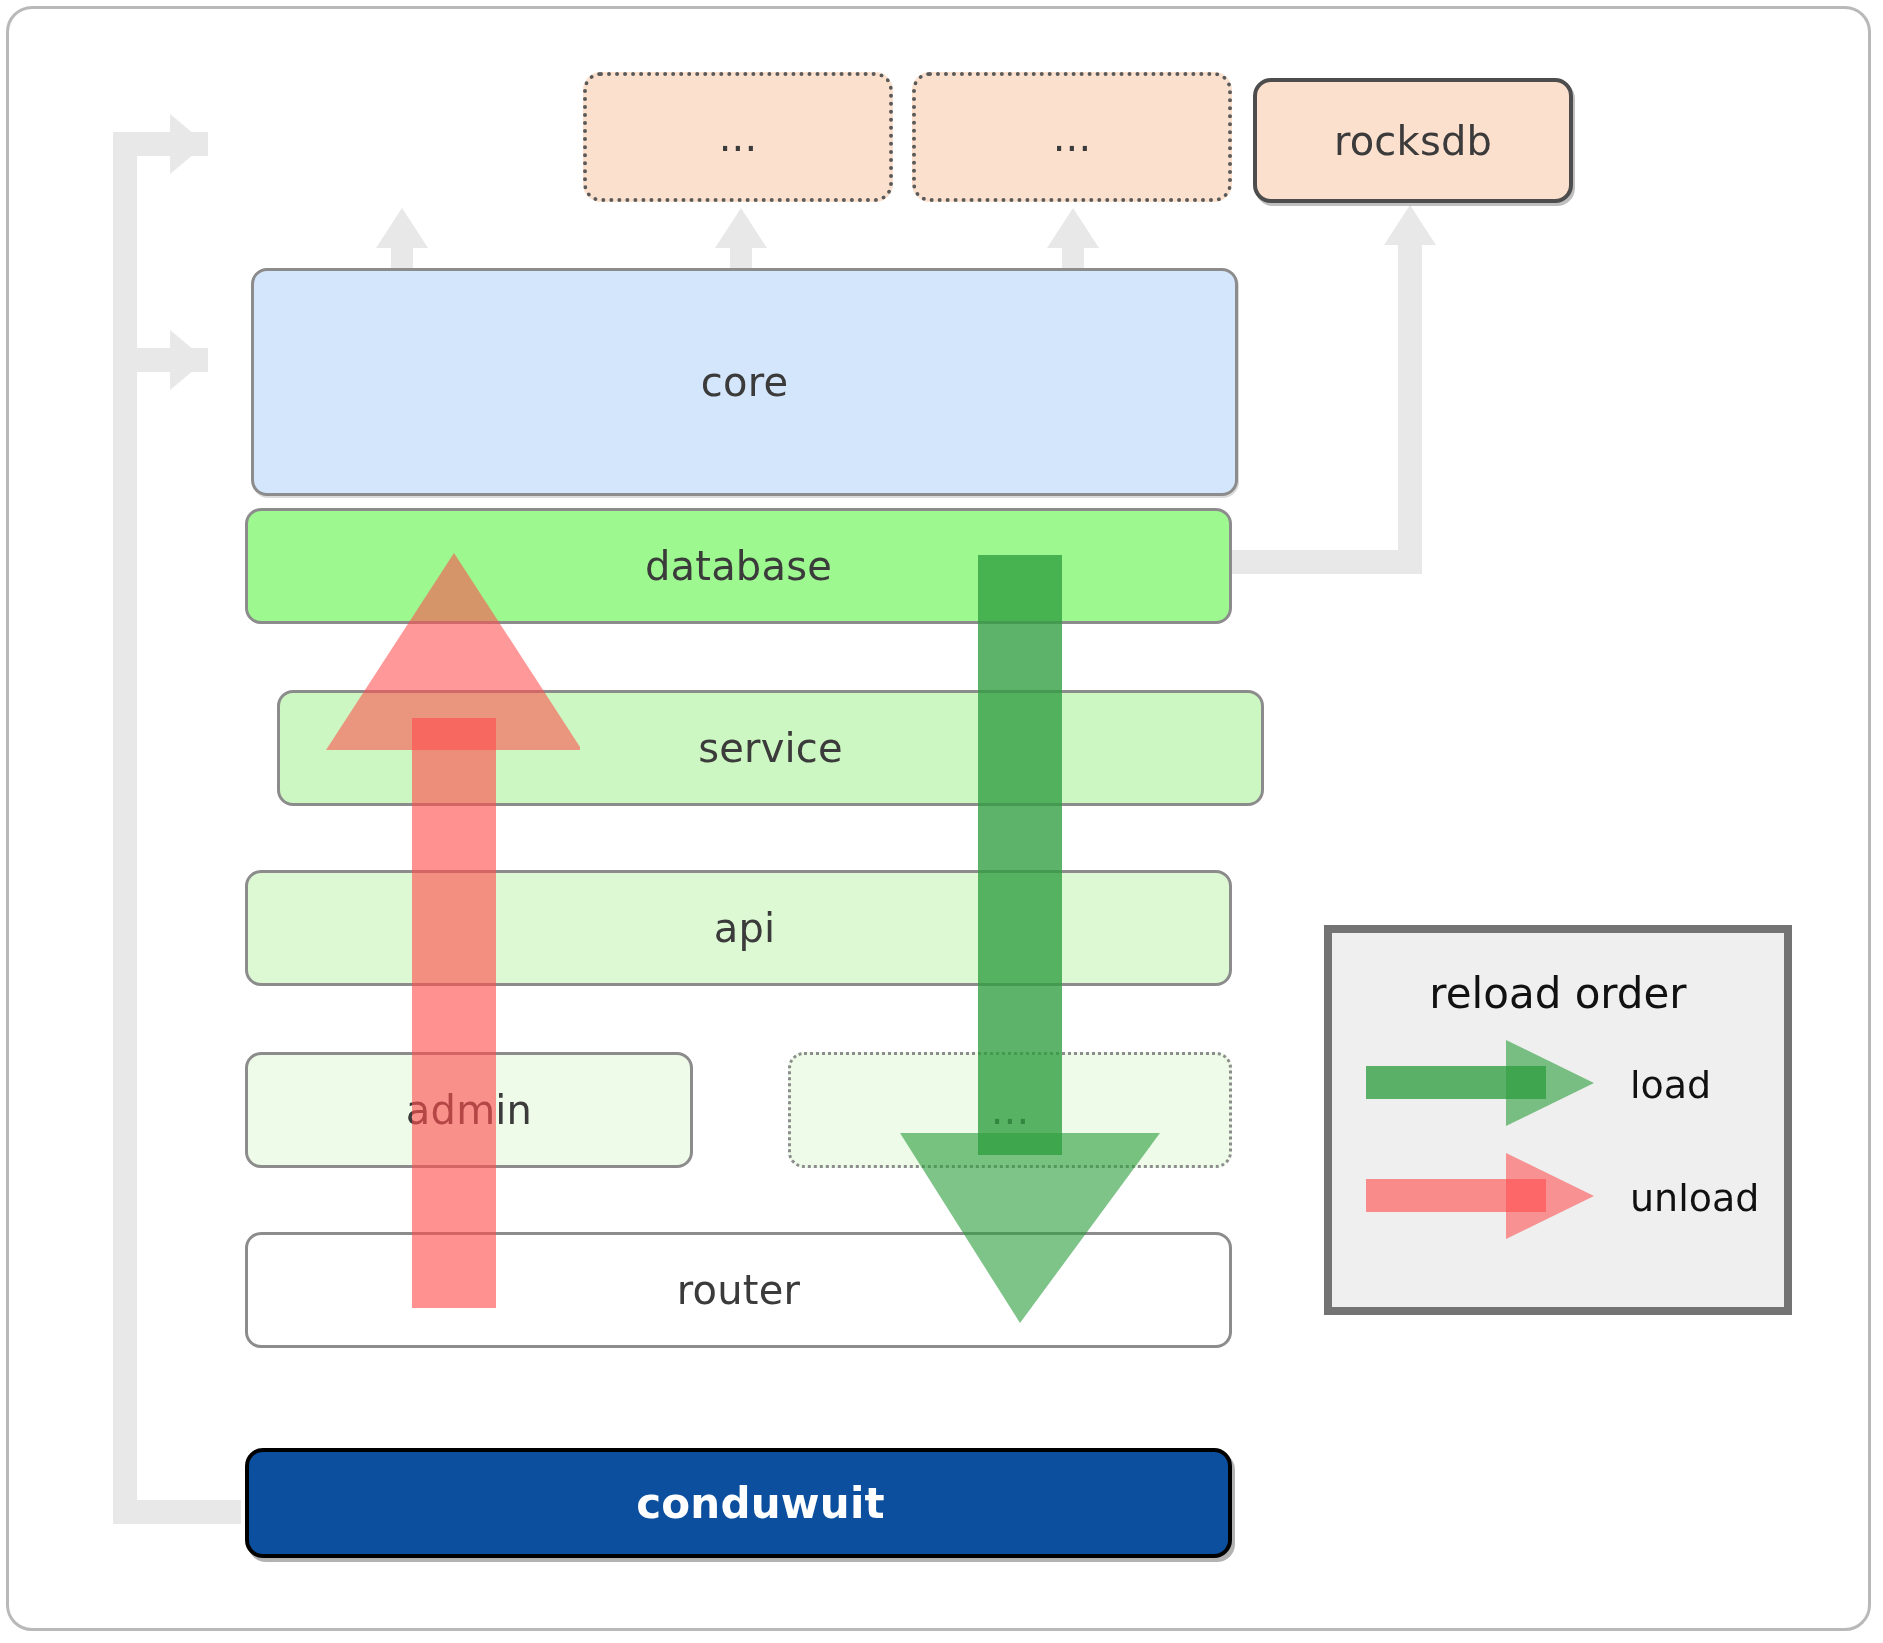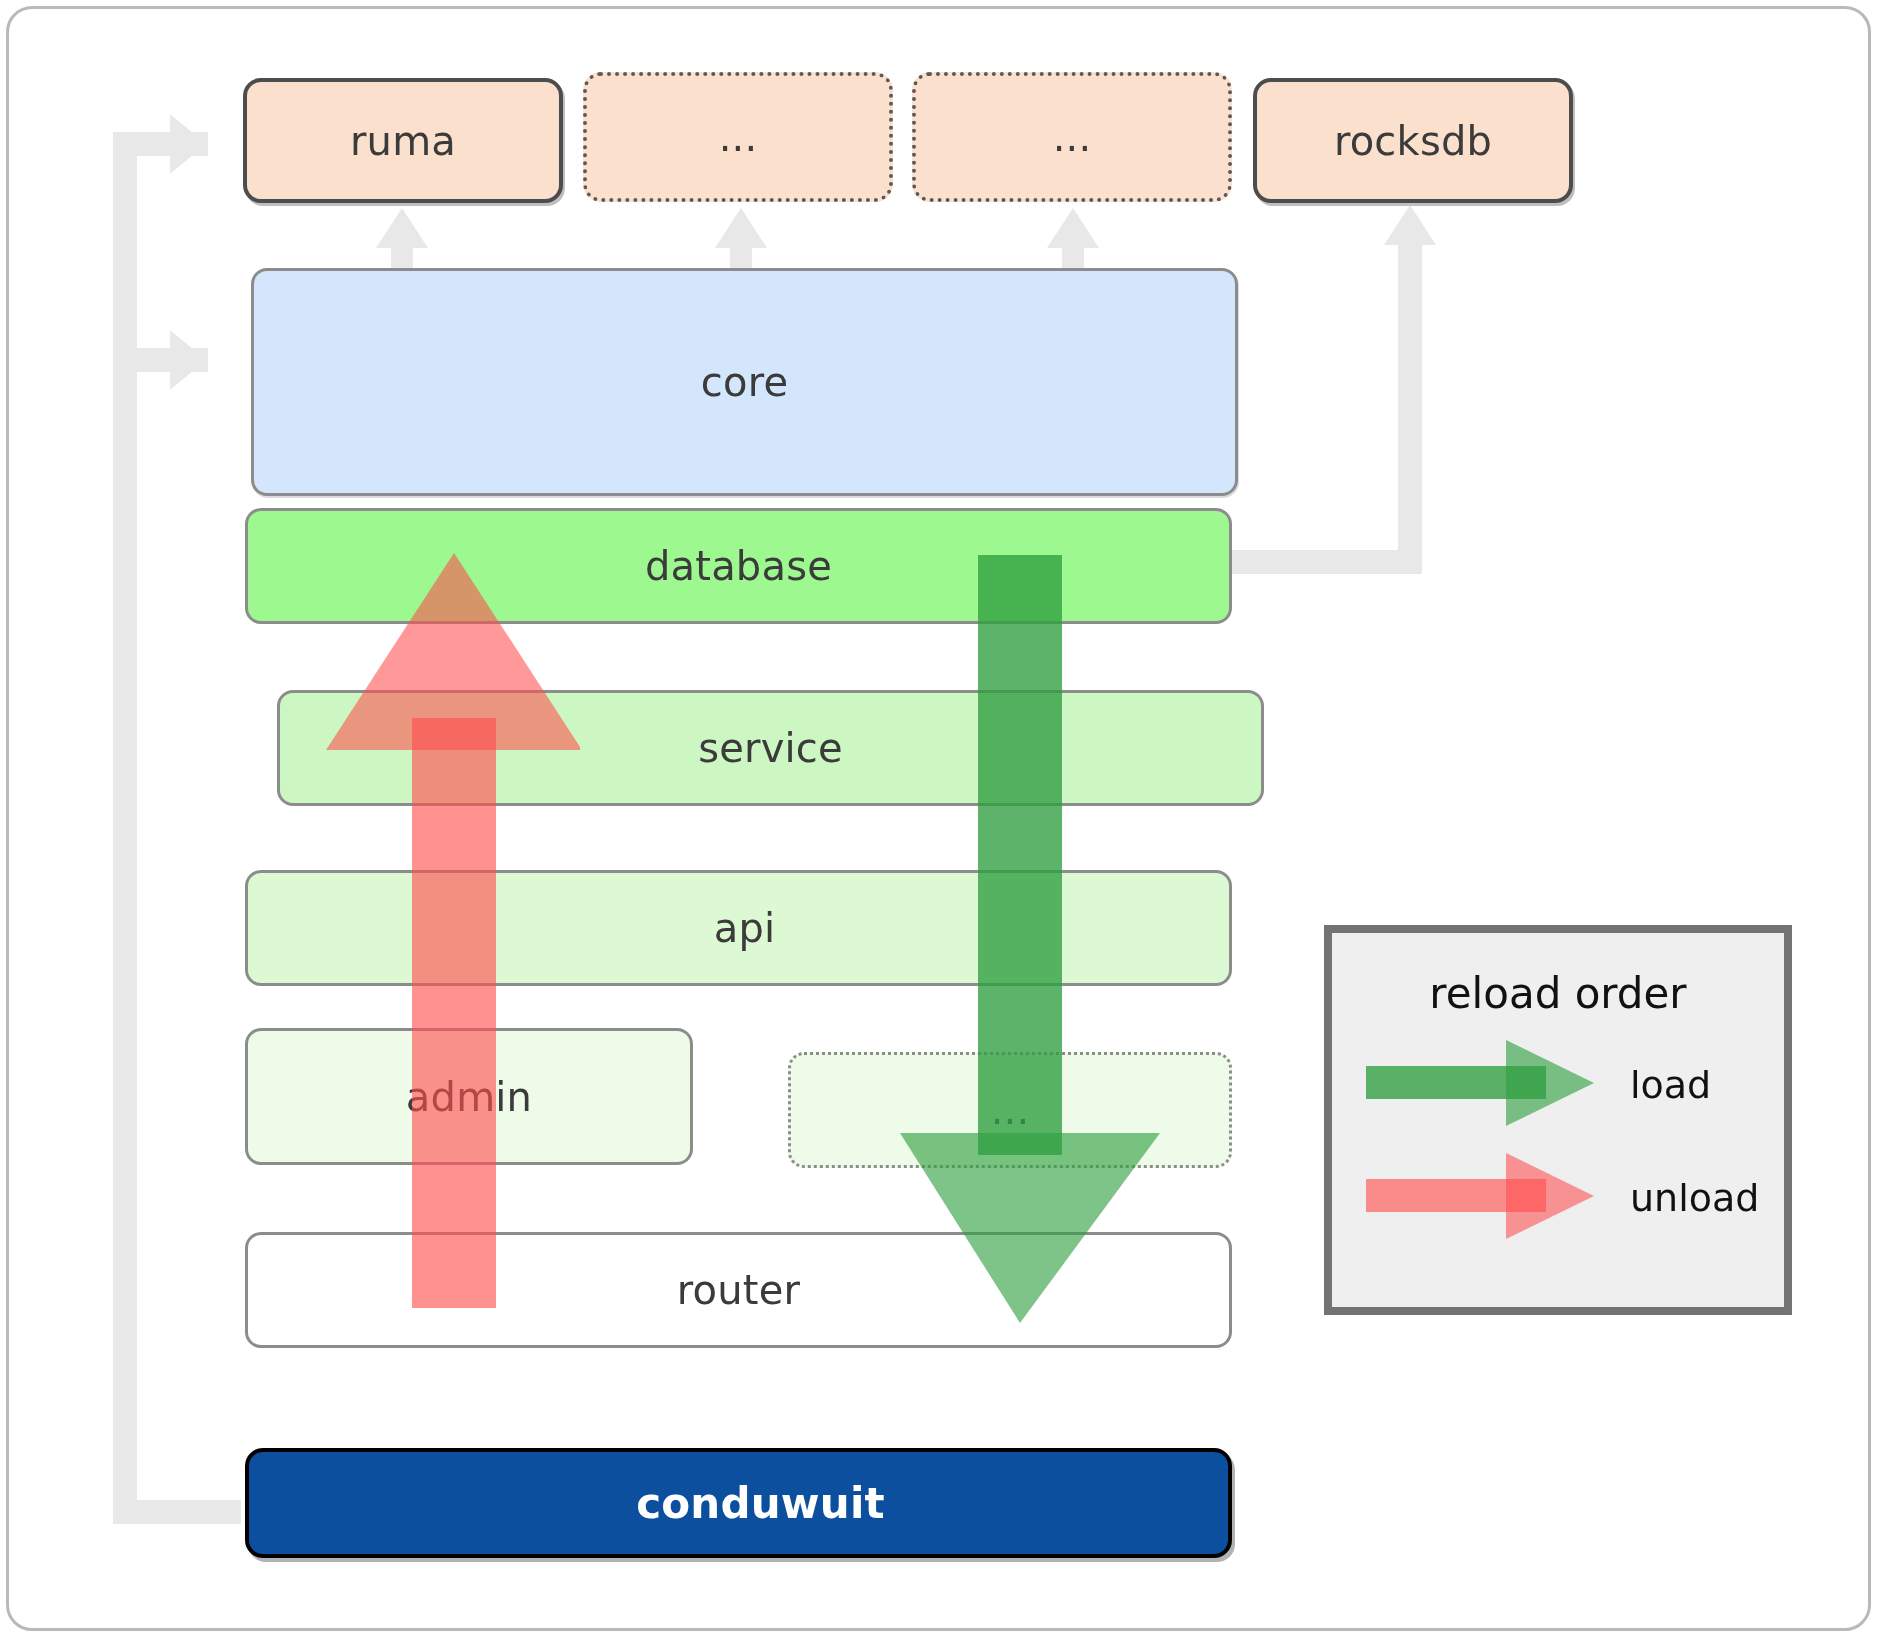--- a/index.html
+++ b/index.html
@@ -154,23 +154,20 @@
 
   <div class="conn" style="left:391px; top:232px; width:22px; height:44px;"></div>
   <div class="conn-arrow arrow-up" style="left:376px; top:208px;"></div>
 
   <div class="conn" style="left:730px; top:232px; width:22px; height:44px;"></div>
   <div class="conn-arrow arrow-up" style="left:715px; top:208px;"></div>
 
   <div class="conn" style="left:1062px; top:232px; width:22px; height:44px;"></div>
   <div class="conn-arrow arrow-up" style="left:1047px; top:208px;"></div>
 
-  <div class="node crate" style="left:243px; top:78px; width:320px; height:125px; z-index:3;">
-    <span class="lbl">ruma</span>
-  </div>
 
   <div class="node crate dashed" style="left:583px; top:72px; width:310px; height:130px; z-index:3;">
     <span class="lbl">...</span>
   </div>
 
   <div class="node crate dashed" style="left:912px; top:72px; width:320px; height:130px; z-index:3;">
     <span class="lbl">...</span>
   </div>
 
   <div class="node crate" style="left:1253px; top:78px; width:320px; height:125px; z-index:3;">
@@ -186,21 +183,21 @@
   </div>
 
   <div class="node layer l-service" style="left:245px; top:690px; width:987px; height:116px; z-index:2;margin-left:32px;">
     <span class="lbl">service</span>
   </div>
 
   <div class="node layer l-api" style="left:245px; top:870px; width:987px; height:116px; z-index:2;">
     <span class="lbl">api</span>
   </div>
 
-  <div class="node layer l-admin" style="left:245px; top:1028px; width:448px; height:137px; z-index:2;">
+  <div class="node layer l-admin" style="left:245px; top:1052px; width:448px; height:116px; z-index:2;">
     <span class="lbl">admin</span>
   </div>
 
   <div class="node layer l-dots" style="left:788px; top:1052px; width:444px; height:116px; z-index:2;">
     <span class="lbl">...</span>
   </div>
 
   <div class="node layer l-router" style="left:245px; top:1232px; width:987px; height:116px; z-index:2;">
     <span class="lbl">router</span>
   </div>

